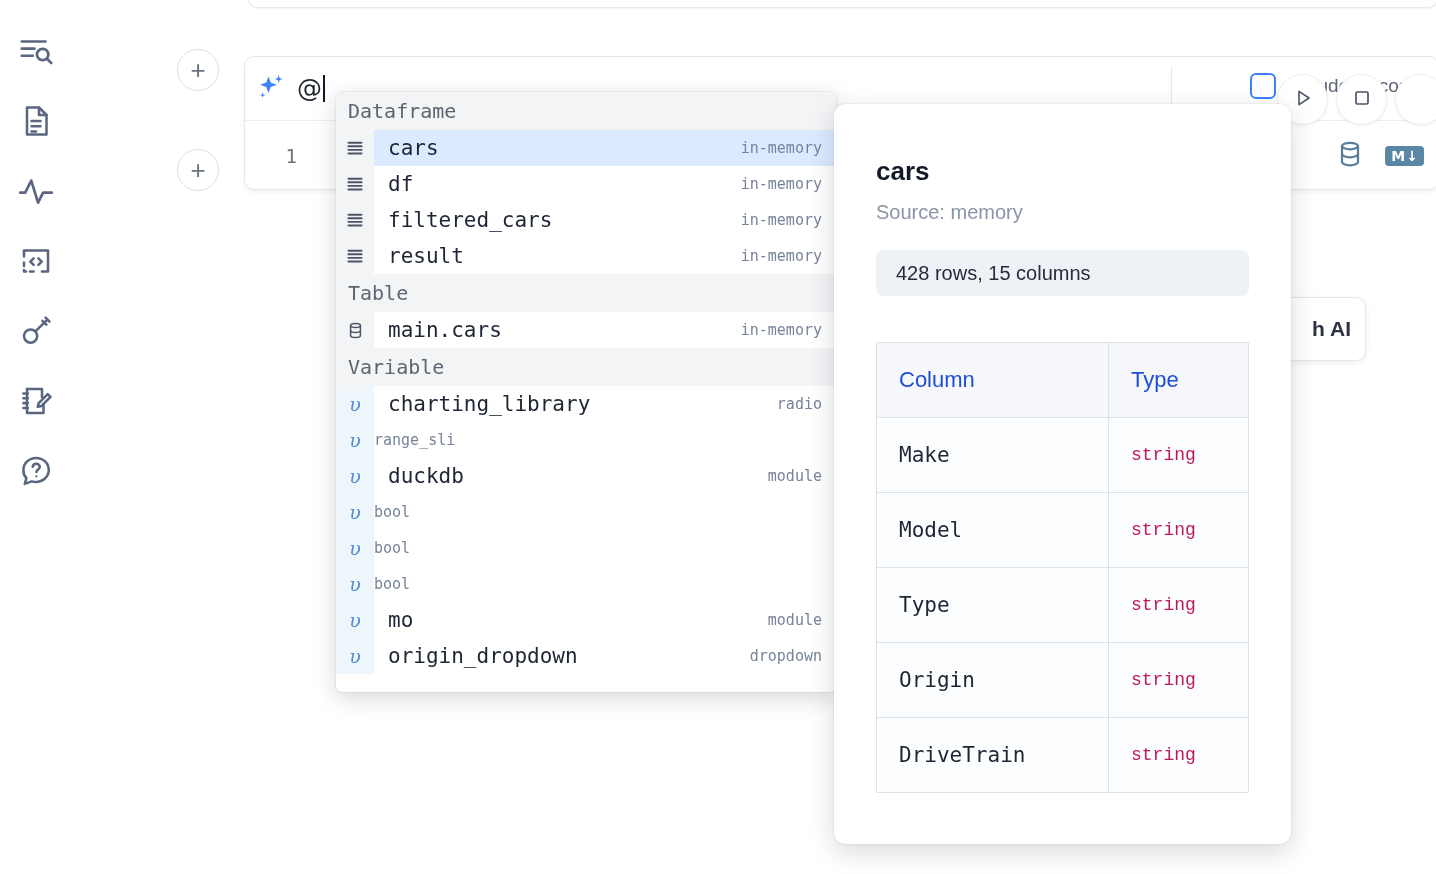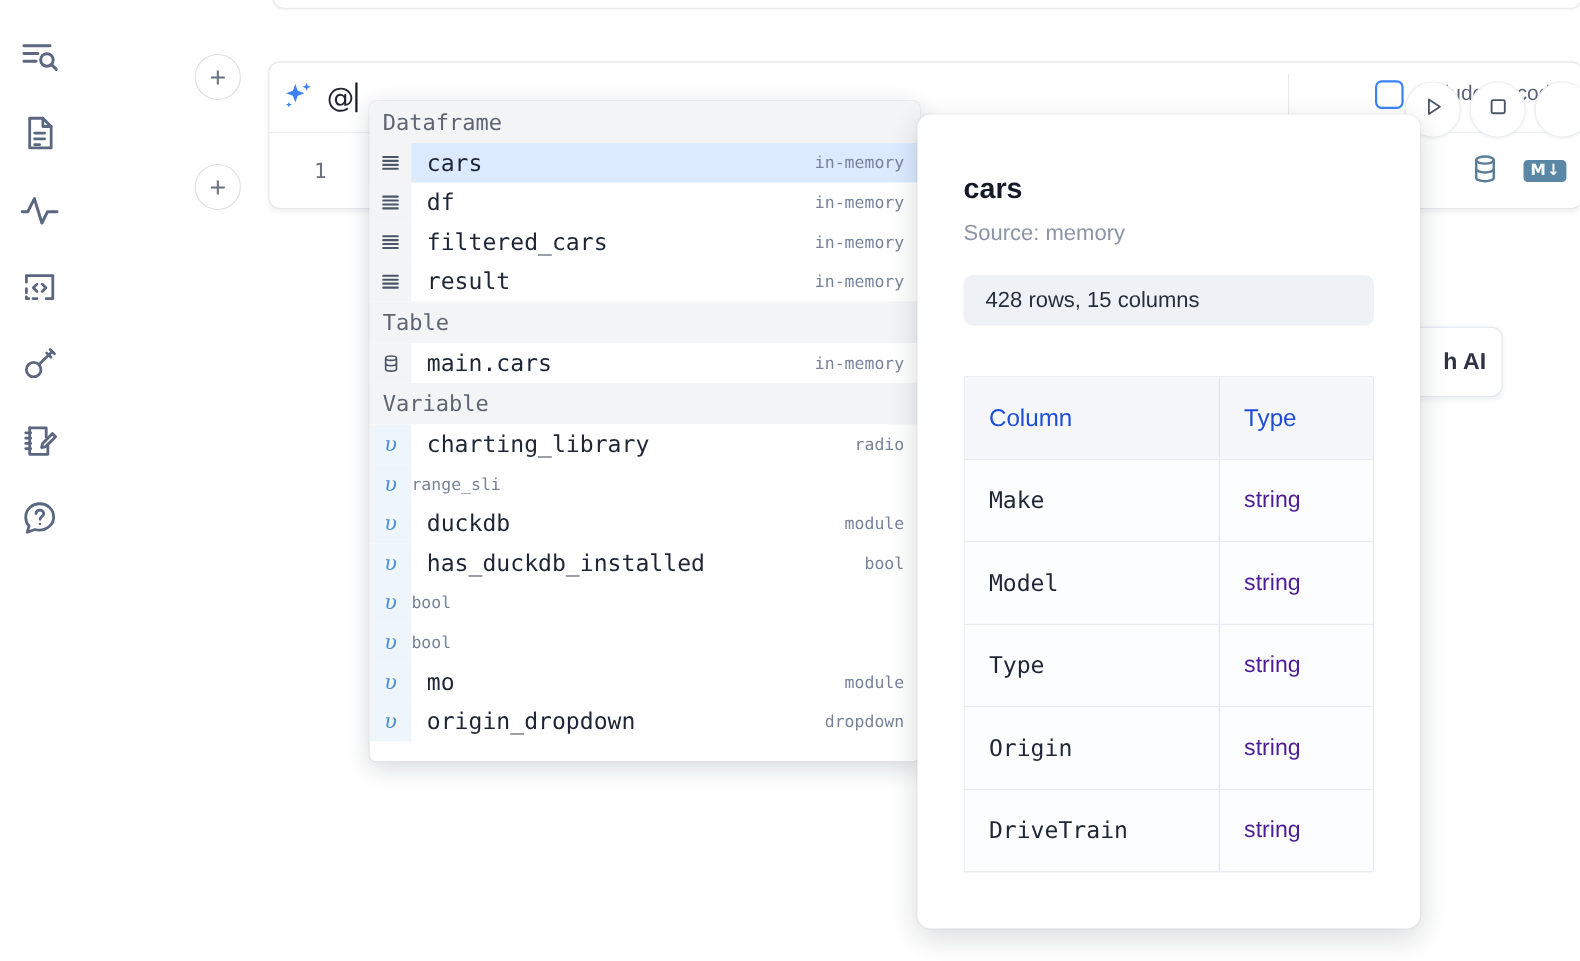--- a/index.html
+++ b/index.html
@@ -192,21 +192,21 @@
     border: 1px solid #dde2ea;
     border-bottom: none;
     border-radius: 2px;
   }
   .d-tr { display: flex; border-bottom: 1px solid #dde2ea; }
   .d-th, .d-td { padding: 0 22px; display: flex; align-items: center; height: 74px; }
   .d-th { background: #f5f7fa; font-family: "Liberation Sans", sans-serif; font-size: 22px; color:#1d4ed8; }
   .d-c1 { width: 232px; border-right: 1px solid #dde2ea; }
   .d-c2 { flex: 1; }
   .d-td.col { font-family: "DejaVu Sans Mono", monospace; font-size: 21px; color:#1e2534; background:#fcfdfe; }
-  .d-td.typ { font-family: Liberation Sans, sans-serif; font-size: 21px; color:#4c1d95; background:#fcfdfe; }
+  .d-td.typ { font-family: Liberation Mono, monospace; font-size: 18px; color:#be185d; background:#fcfdfe; }
 </style>
 </head>
 <body>
 
 <div id="root">
 
   <div class="rail">
     <div class="rail-item">
       <span>
         <svg width="38" height="38" viewBox="0 0 24 24" fill="none" stroke="currentColor" stroke-width="1.7" stroke-linecap="round">
@@ -415,21 +415,20 @@
         <span class="gut">υ</span>
         <span class="ac-type">range_sli</span>
       </div>
       <div class="ac-row var">
         <span class="gut">υ</span>
         <span class="ac-name">duckdb</span>
         <span class="ac-type">module</span>
       </div>
       <div class="ac-row var">
         <span class="gut">υ</span>
-        <span class="ac-name">has_duckdb_installed</span>
         <span class="ac-type">bool</span>
       </div>
       <div class="ac-row var">
         <span class="gut">υ</span>
         <span class="ac-type">bool</span>
       </div>
       <div class="ac-row var">
         <span class="gut">υ</span>
         <span class="ac-type">bool</span>
       </div>

